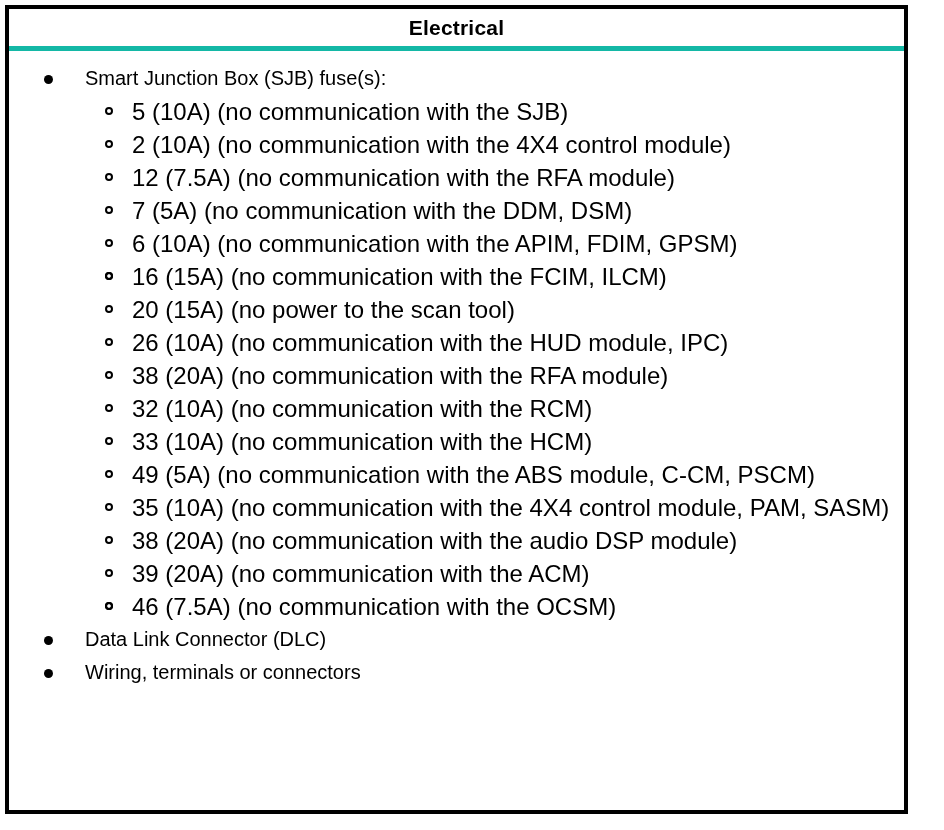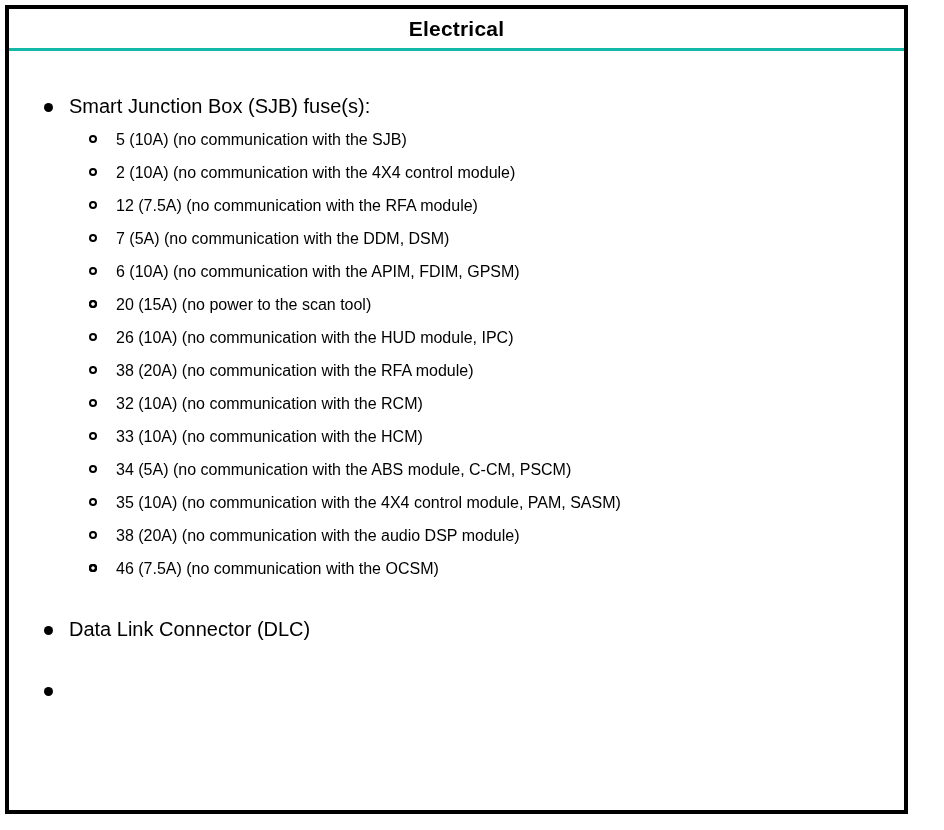--- a/index.html
+++ b/index.html
@@ -21,21 +21,21 @@
     top: 5px;
     width: 903px;
     height: 809px;
     border: 4px solid #000000;
     box-sizing: border-box;
     background: #ffffff;
   }
 
   #table-header {
     height: 42px;
-    border-bottom: 3px solid #14b8a6;
+    border-bottom: 5px solid #14b8a6;
     display: flex;
     align-items: center;
     justify-content: center;
     box-sizing: border-box;
   }
 
   #table-header-title {
     font-size: 21px;
     font-weight: bold;
     letter-spacing: 0.2px;
@@ -48,25 +48,24 @@
   }
 
   ul.lvl1 {
     list-style: none;
     margin: 0;
     padding: 0;
   }
 
   li.bullet-item {
     position: relative;
-    padding-left: 60px;
+    padding-left: 76px;
     font-size: 20px;
     line-height: 33px;
     white-space: nowrap;
-    margin-top: 28px;
   }
 
   li.bullet-item > .disc-marker {
     position: absolute;
     left: 35px;
     top: 13px;
     width: 9px;
     height: 9px;
     background: #000000;
     border-radius: 50%;
@@ -74,21 +73,21 @@
 
   ul.lvl2 {
     list-style: none;
     margin: 0;
     padding: 0;
   }
 
   li.subitem {
     position: relative;
     padding-left: 47px;
-    font-size: 16px;
+    font-size: 24px;
     line-height: 33px;
     white-space: nowrap;
   }
 
   li.subitem > .circle-marker {
     position: absolute;
     left: 20px;
     top: 12px;
     width: 8px;
     height: 8px;
@@ -112,30 +111,31 @@
 
   <div id="table-body">
     <ul class="lvl1" id="bullet-list">
         <li class="bullet-item"><span class="disc-marker"></span><span class="item-text">Smart Junction Box (SJB) fuse(s):</span><ul class="lvl2">
             <li class="subitem"><span class="circle-marker"></span><span class="item-text">5 (10A) (no communication with the SJB)</span></li>
             <li class="subitem"><span class="circle-marker"></span><span class="item-text">2 (10A) (no communication with the 4X4 control module)</span></li>
             <li class="subitem"><span class="circle-marker"></span><span class="item-text">12 (7.5A) (no communication with the RFA module)</span></li>
             <li class="subitem"><span class="circle-marker"></span><span class="item-text">7 (5A) (no communication with the DDM, DSM)</span></li>
             <li class="subitem"><span class="circle-marker"></span><span class="item-text">6 (10A) (no communication with the APIM, FDIM, GPSM)</span></li>
             <li class="subitem"><span class="circle-marker"></span></li>
+            <li class="subitem"><span class="circle-marker"></span><span class="item-text">16 (15A) (no communication with the FCIM, ILCM)</span></li>
             <li class="subitem"><span class="circle-marker"></span><span class="item-text">20 (15A) (no power to the scan tool)</span></li>
             <li class="subitem"><span class="circle-marker"></span><span class="item-text">26 (10A) (no communication with the HUD module, IPC)</span></li>
             <li class="subitem"><span class="circle-marker"></span><span class="item-text">38 (20A) (no communication with the RFA module)</span></li>
             <li class="subitem"><span class="circle-marker"></span><span class="item-text">32 (10A) (no communication with the RCM)</span></li>
             <li class="subitem"><span class="circle-marker"></span><span class="item-text">33 (10A) (no communication with the HCM)</span></li>
-            <li class="subitem"><span class="circle-marker"></span><span class="item-text">34 (5A) (no communication with the ABS module, C-CM, PSCM)</span></li>
+            <li class="subitem"><span class="circle-marker"></span><span class="item-text">49 (5A) (no communication with the ABS module, C-CM, PSCM)</span></li>
             <li class="subitem"><span class="circle-marker"></span><span class="item-text">35 (10A) (no communication with the 4X4 control module, PAM, SASM)</span></li>
             <li class="subitem"><span class="circle-marker"></span><span class="item-text">38 (20A) (no communication with the audio DSP module)</span></li>
-            <li class="subitem"><span class="circle-marker"></span></li>
+            <li class="subitem"><span class="circle-marker"></span><span class="item-text">39 (20A) (no communication with the ACM)</span></li>
             <li class="subitem"><span class="circle-marker"></span></li>
             <li class="subitem"><span class="circle-marker"></span><span class="item-text">46 (7.5A) (no communication with the OCSM)</span></li>
           </ul></li>
         <li class="bullet-item"><span class="disc-marker"></span><span class="item-text">Data Link Connector (DLC)</span></li>
-        <li class="bullet-item"><span class="disc-marker"></span></li>
+        <li class="bullet-item"><span class="disc-marker"></span><span class="item-text">Wiring, terminals or connectors</span></li>
       </ul>
   </div>
 
 </div>
 
 </body></html>

